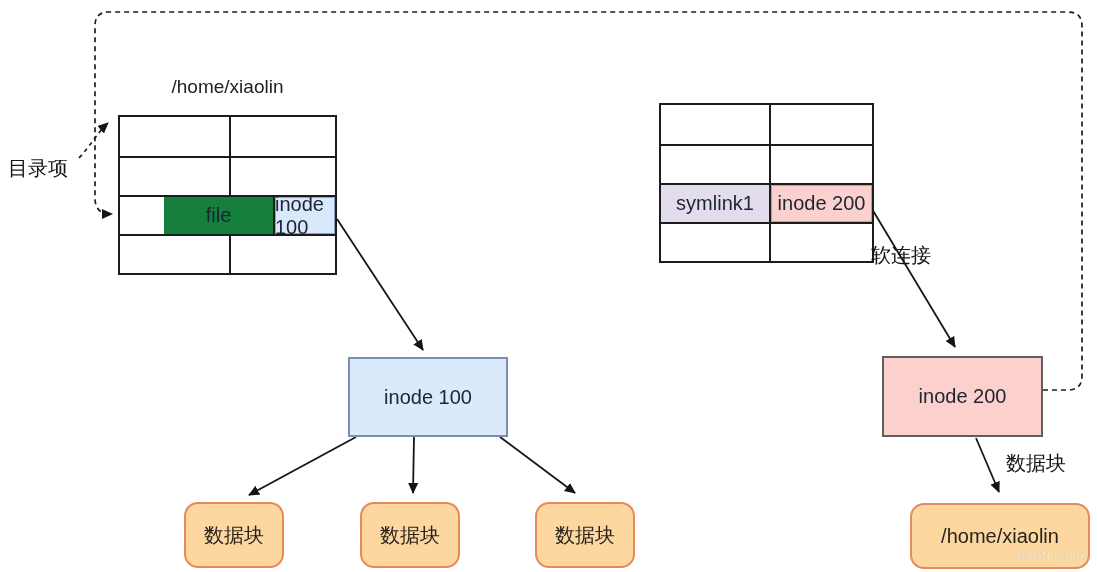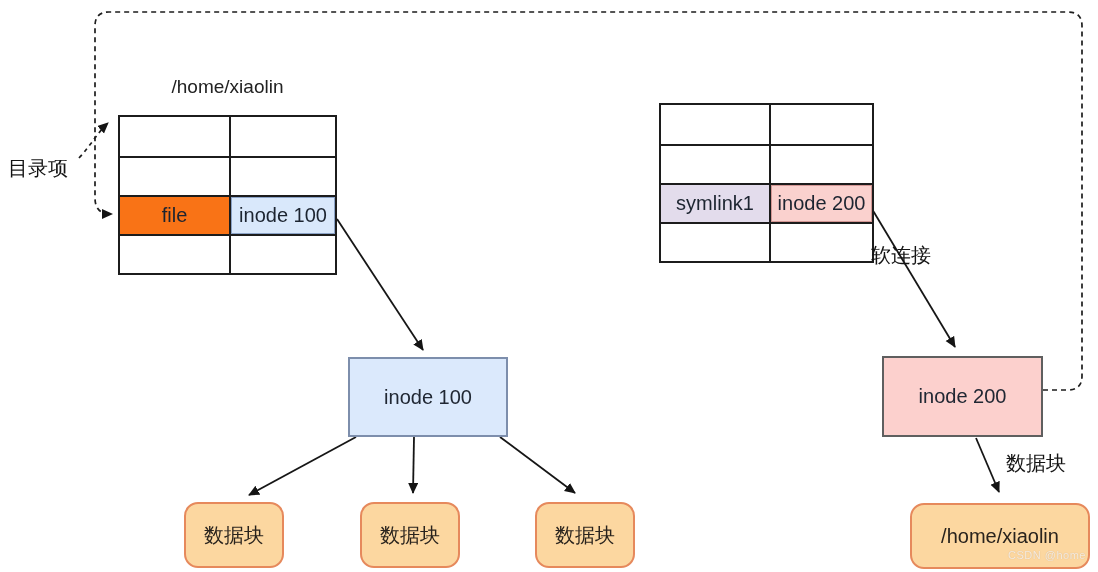--- a/index.html
+++ b/index.html
@@ -7,21 +7,21 @@
   .canvas{position:relative;width:1098px;height:572px;background:#ffffff;overflow:hidden;}
   .abs{position:absolute;font-family:Liberation Mono, monospace;}
   svg.wires{position:absolute;left:0;top:0;width:1098px;height:572px;pointer-events:none;}
   .tbl{position:absolute;border:2px solid #1c1c1c;box-sizing:border-box;background:#fff;}
   .tbl .row{display:flex;height:39px;box-sizing:border-box;border-top:2px solid #1c1c1c;}
   .tbl .row:first-child{border-top:none;}
   .tbl .cell{box-sizing:border-box;height:100%;display:flex;align-items:center;justify-content:center;
              font-size:20px;color:#1c2430;}
   .tbl .cell.r{border-left:2px solid #1c1c1c;}
   .t-title{position:absolute;text-align:center;font-size:19px;color:#222;}
-  .cell.green{background:#f97316;}
+  .cell.green{background:#15803d;margin-left:44px;}
   .cell.blue{background:#d9e8fb;box-shadow:inset 0 0 0 1px #8ba3c7;}
   .cell.purple{background:#e3dcec;}
   .cell.pink{background:#fad1ce;box-shadow:inset 0 0 0 1px #d39794;}
   .node{position:absolute;box-sizing:border-box;display:flex;align-items:center;justify-content:center;
         font-size:20px;color:#202733;}
   .inode-blue{background:#dbe9fc;border:2px solid #7d8eac;}
   .inode-pink{background:#fcd0cd;border:2px solid #5f5f5f;}
   .datablock{background:#fcd7a0;border:2px solid #e6895c;border-radius:14px;color:#29231d;}
   .lbl{position:absolute;font-size:20px;color:#141414;white-space:nowrap;}
   .watermark{position:absolute;font-size:11px;color:rgba(248,243,236,0.88);
@@ -98,15 +98,15 @@
   <div class="lbl" style="left:871px;top:242px;">软连接</div>
 
   <div class="node datablock" style="left:184px;top:502px;width:100px;height:66px;">数据块</div>
   <div class="node datablock" style="left:360px;top:502px;width:100px;height:66px;">数据块</div>
   <div class="node datablock" style="left:535px;top:502px;width:100px;height:66px;">数据块</div>
 
   <div class="lbl" style="left:1006px;top:450px;">数据块</div>
 
   <div class="node datablock" style="left:910px;top:503px;width:180px;height:66px;">/home/xiaolin</div>
 
-  <div class="watermark" style="left:1008px;top:549px;width:78px;text-align:right;">CSDN @home</div>
+  <div class="watermark" style="left:1008px;top:549px;width:78px;text-align:right;">CSDN @refx</div>
 
 </div>
 
 </body></html>

